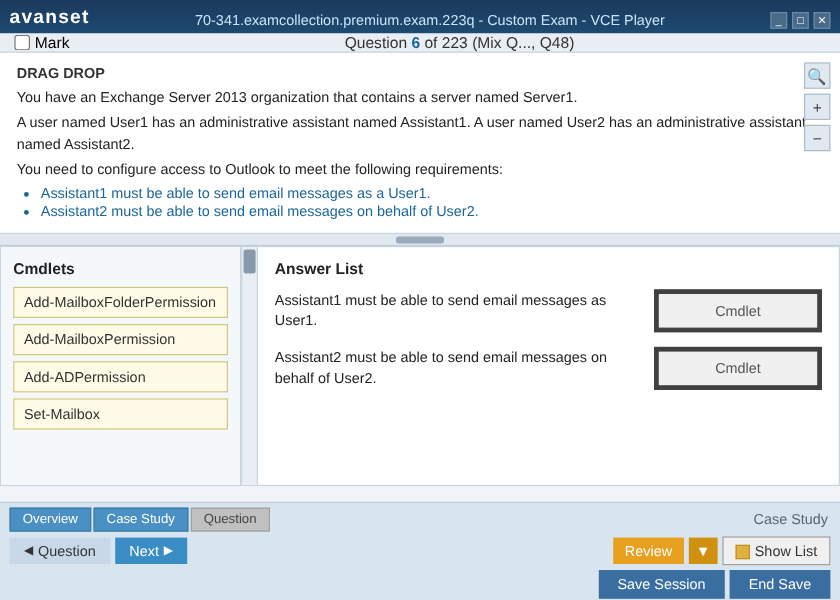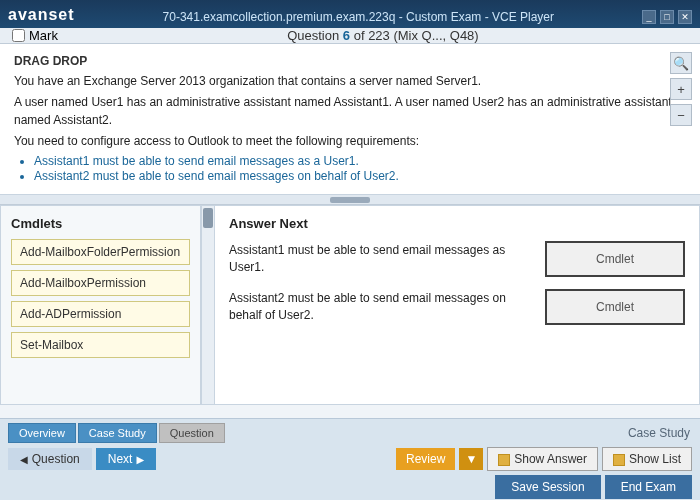--- a/index.html
+++ b/index.html
@@ -209,21 +209,21 @@
     .answer-desc {
       font-size: 12px;
       color: #222;
       flex: 1;
       line-height: 1.4;
     }
     .answer-drop-zone {
       width: 140px;
       height: 36px;
       background: #f0f0f0;
-      border: 2px solid #404040;
+      border: 4px solid #404040;
       display: flex;
       align-items: center;
       justify-content: center;
       font-size: 12px;
       color: #555;
       cursor: pointer;
       flex-shrink: 0;
     }
 
     
@@ -414,21 +414,21 @@
       <div class="cmdlet-item">Add-MailboxPermission</div>
       <div class="cmdlet-item">Add-ADPermission</div>
       <div class="cmdlet-item">Set-Mailbox</div>
     </div>
 
     <div class="scroll-area">
       <div class="scroll-handle"></div>
     </div>
 
     <div class="answer-panel">
-      <div class="answer-title">Answer Next</div>
+      <div class="answer-title">Answer List</div>
       <div class="answer-row">
         <div class="answer-desc">Assistant1 must be able to send email messages as User1.</div>
         <div class="answer-drop-zone">
           <span>Cmdlet</span>
         </div>
       </div>
       <div class="answer-row">
         <div class="answer-desc">Assistant2 must be able to send email messages on behalf of User2.</div>
         <div class="answer-drop-zone">
           <span>Cmdlet</span>
@@ -466,33 +466,29 @@
 
     <div class="spacer"></div>
 
     <button class="action-btn review">
       <span>Review</span>
     </button>
     <button class="action-btn review-arrow">
       <span>▼</span>
     </button>
 
-    <button class="action-btn show">
-      <span class="check-icon"></span>
-      <span>Show Answer</span>
-    </button>
 
     <button class="action-btn show">
       <span class="check-icon"></span>
       <span>Show List</span>
     </button>
   </div>
 
   <div class="bottom-buttons-row">
     <button class="bottom-btn">
       <span>Save Session</span>
     </button>
     <button class="bottom-btn">
-      <span>End Exam</span>
+      <span>End Save</span>
     </button>
   </div>
 
 </div>
 
 </body></html>

